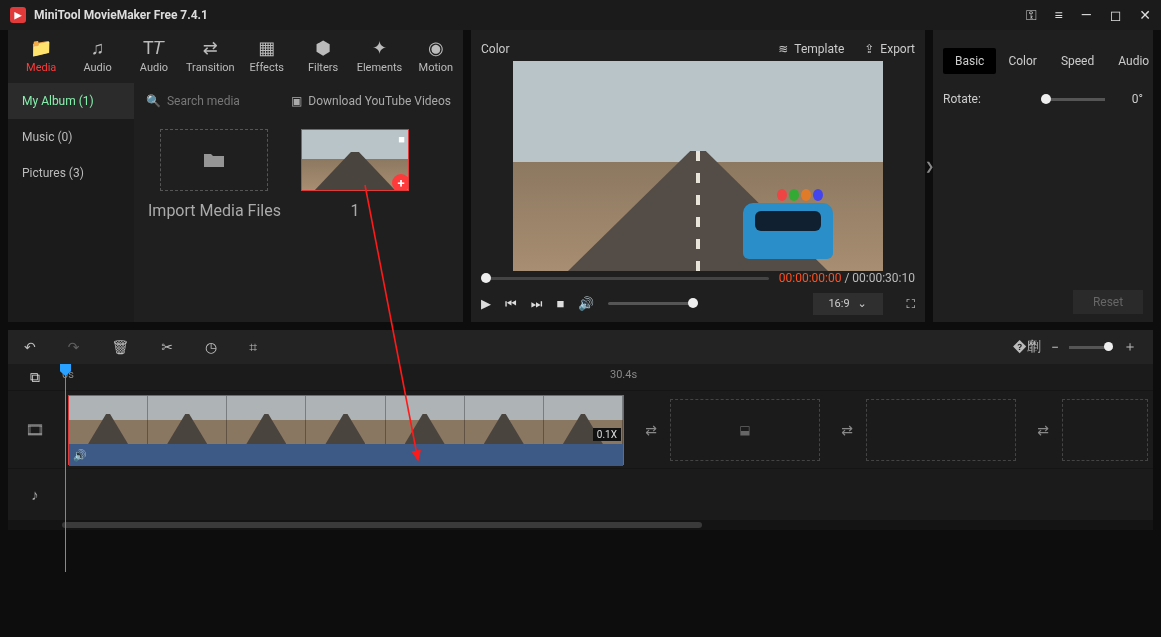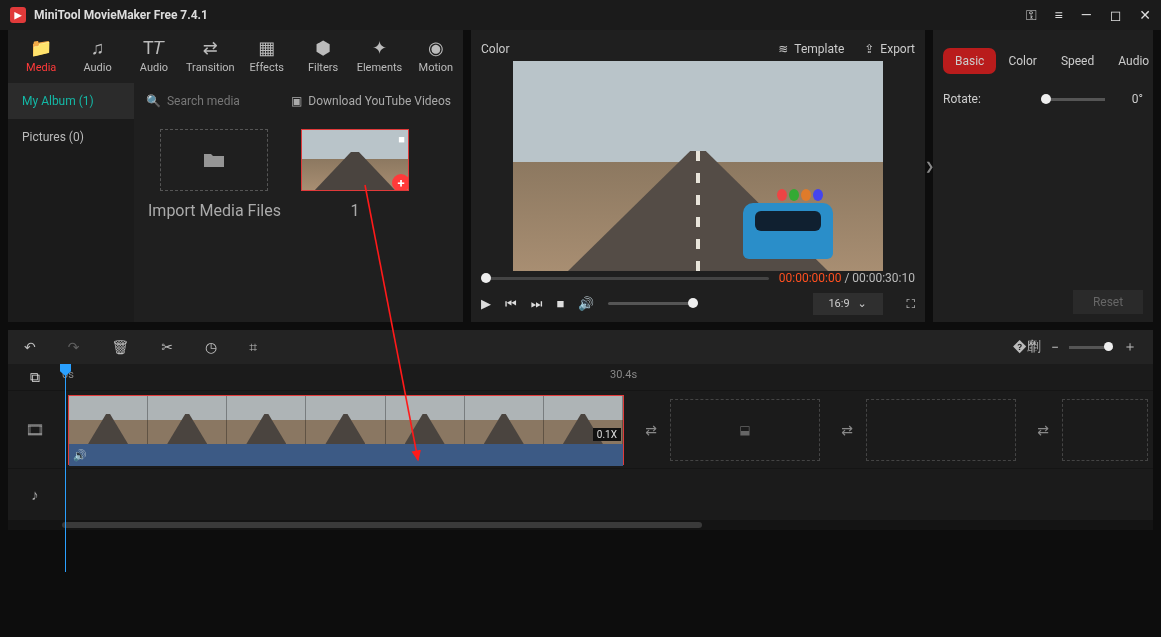--- a/index.html
+++ b/index.html
@@ -14,21 +14,21 @@
 .tooltabs{height:53px;background:#1f1f1f;display:flex;padding-left:6px;margin:0 8px;margin-top:6px;gap:2px}
 .ttab{width:62px;display:flex;flex-direction:column;align-items:center;justify-content:center;gap:4px;font-size:11px;color:#bbb;cursor:pointer}
 .ttab.active{color:#ff3a3a}
 .ttab .ico{font-size:18px;line-height:1}
 
 .row2{display:flex;gap:8px;padding:0 8px;margin-top:0}
 
 .mediaPanel{width:455px;height:292px;background:#1f1f1f;display:flex}
 .mediaSide{width:126px;background:#1b1b1b;display:flex;flex-direction:column}
 .mediaSide div{height:36px;display:flex;align-items:center;padding-left:14px;font-size:12px;color:#bbb;cursor:pointer}
-.mediaSide div.sel{background:#2b2b2b;color:#14b8a6}
+.mediaSide div.sel{background:#2b2b2b;color:#86efac}
 .mediaMain{flex:1;display:flex;flex-direction:column}
 .mediaTop{height:36px;display:flex;align-items:center;padding:0 12px;gap:10px;color:#888;font-size:12px}
 .mediaTop .search{flex:1;display:flex;align-items:center;gap:6px}
 .mediaTop .dl{display:flex;align-items:center;gap:6px;color:#aaa;cursor:pointer}
 .mediaGrid{flex:1;display:flex;gap:20px;padding:10px 14px}
 .mediaItem{display:flex;flex-direction:column;align-items:center;gap:10px}
 .importBox{width:108px;height:62px;border:1px dashed #555;display:flex;align-items:center;justify-content:center;cursor:pointer}
 .importBox svg{opacity:.7}
 .clipThumb{width:108px;height:62px;background:#7a6450;border:1px solid #e03a3a;position:relative;overflow:hidden;cursor:pointer}
 .clipThumb .plus{position:absolute;right:-2px;bottom:-2px;width:18px;height:18px;background:#ff3a3a;border-radius:50%;display:flex;align-items:center;justify-content:center;color:#fff;font-weight:bold;font-size:13px}
@@ -56,21 +56,21 @@
 .pctrls .ico{color:#ddd;cursor:pointer;font-size:13px}
 .volbar{width:90px;height:3px;background:#555;position:relative;border-radius:2px}
 .volbar .k{position:absolute;right:0;top:-4px;width:10px;height:10px;background:#eee;border-radius:50%}
 .aspect{margin-left:auto;width:70px;height:22px;background:#2f2f2f;display:flex;align-items:center;justify-content:center;gap:8px;font-size:11px;color:#ccc;cursor:pointer}
 .fs{margin-left:10px;color:#ddd;cursor:pointer}
 
 .propPanel{width:220px;height:292px;background:#1f1f1f;display:flex;flex-direction:column;padding:8px 10px;position:relative}
 .propPanel .hd{font-size:12px;color:#ddd;height:24px;display:flex;align-items:center}
 .tabs{display:flex;gap:0;margin-top:10px}
 .tabs span{padding:6px 12px;font-size:12px;color:#ccc;cursor:pointer}
-.tabs span.on{background:#b91c1c;border-radius:7px}
+.tabs span.on{background:#000000;border-radius:2px}
 .proprow{display:flex;align-items:center;gap:14px;margin-top:18px;font-size:12px;color:#ccc}
 .flipbtn{width:26px;height:22px;background:#333;display:flex;align-items:center;justify-content:center;color:#ddd;font-size:12px;cursor:pointer}
 .slider{width:64px;height:3px;background:#555;position:relative}
 .slider .k{position:absolute;left:0;top:-4px;width:10px;height:10px;background:#eee;border-radius:50%}
 .chev{position:absolute;left:-8px;top:130px;color:#888;font-size:11px;cursor:pointer}
 .resetbtn{position:absolute;bottom:8px;right:10px;width:70px;height:24px;background:#2a2a2a;color:#666;display:flex;align-items:center;justify-content:center;font-size:12px;cursor:pointer}
 
 .editbar{height:34px;background:#232323;margin:8px 8px 0 8px;display:flex;align-items:center;padding:0 16px;gap:32px;color:#bbb}
 .editbar .ico{cursor:pointer;font-size:14px}
 .editbar .zoom{margin-left:auto;display:flex;align-items:center;gap:10px}
@@ -153,21 +153,22 @@
           <span>Elements</span>
         </div>
       <div class="ttab">
           <span class="ico">◉</span>
           <span>Motion</span>
         </div>
     </div>
     <div class="mediaPanel" style="height:239px">
       <div class="mediaSide">
         <div class="sel">My Album (1)</div>
-        <div>Pictures (0)</div>
+        <div>Music (0)</div>
+        <div>Pictures (3)</div>
       </div>
       <div class="mediaMain">
         <div class="mediaTop">
           <div class="search">
             <span>🔍</span>
             <span style="color:#777">Search media</span>
           </div>
           <div class="dl">
             <span>▣</span>
             <span>Download YouTube Videos</span>

